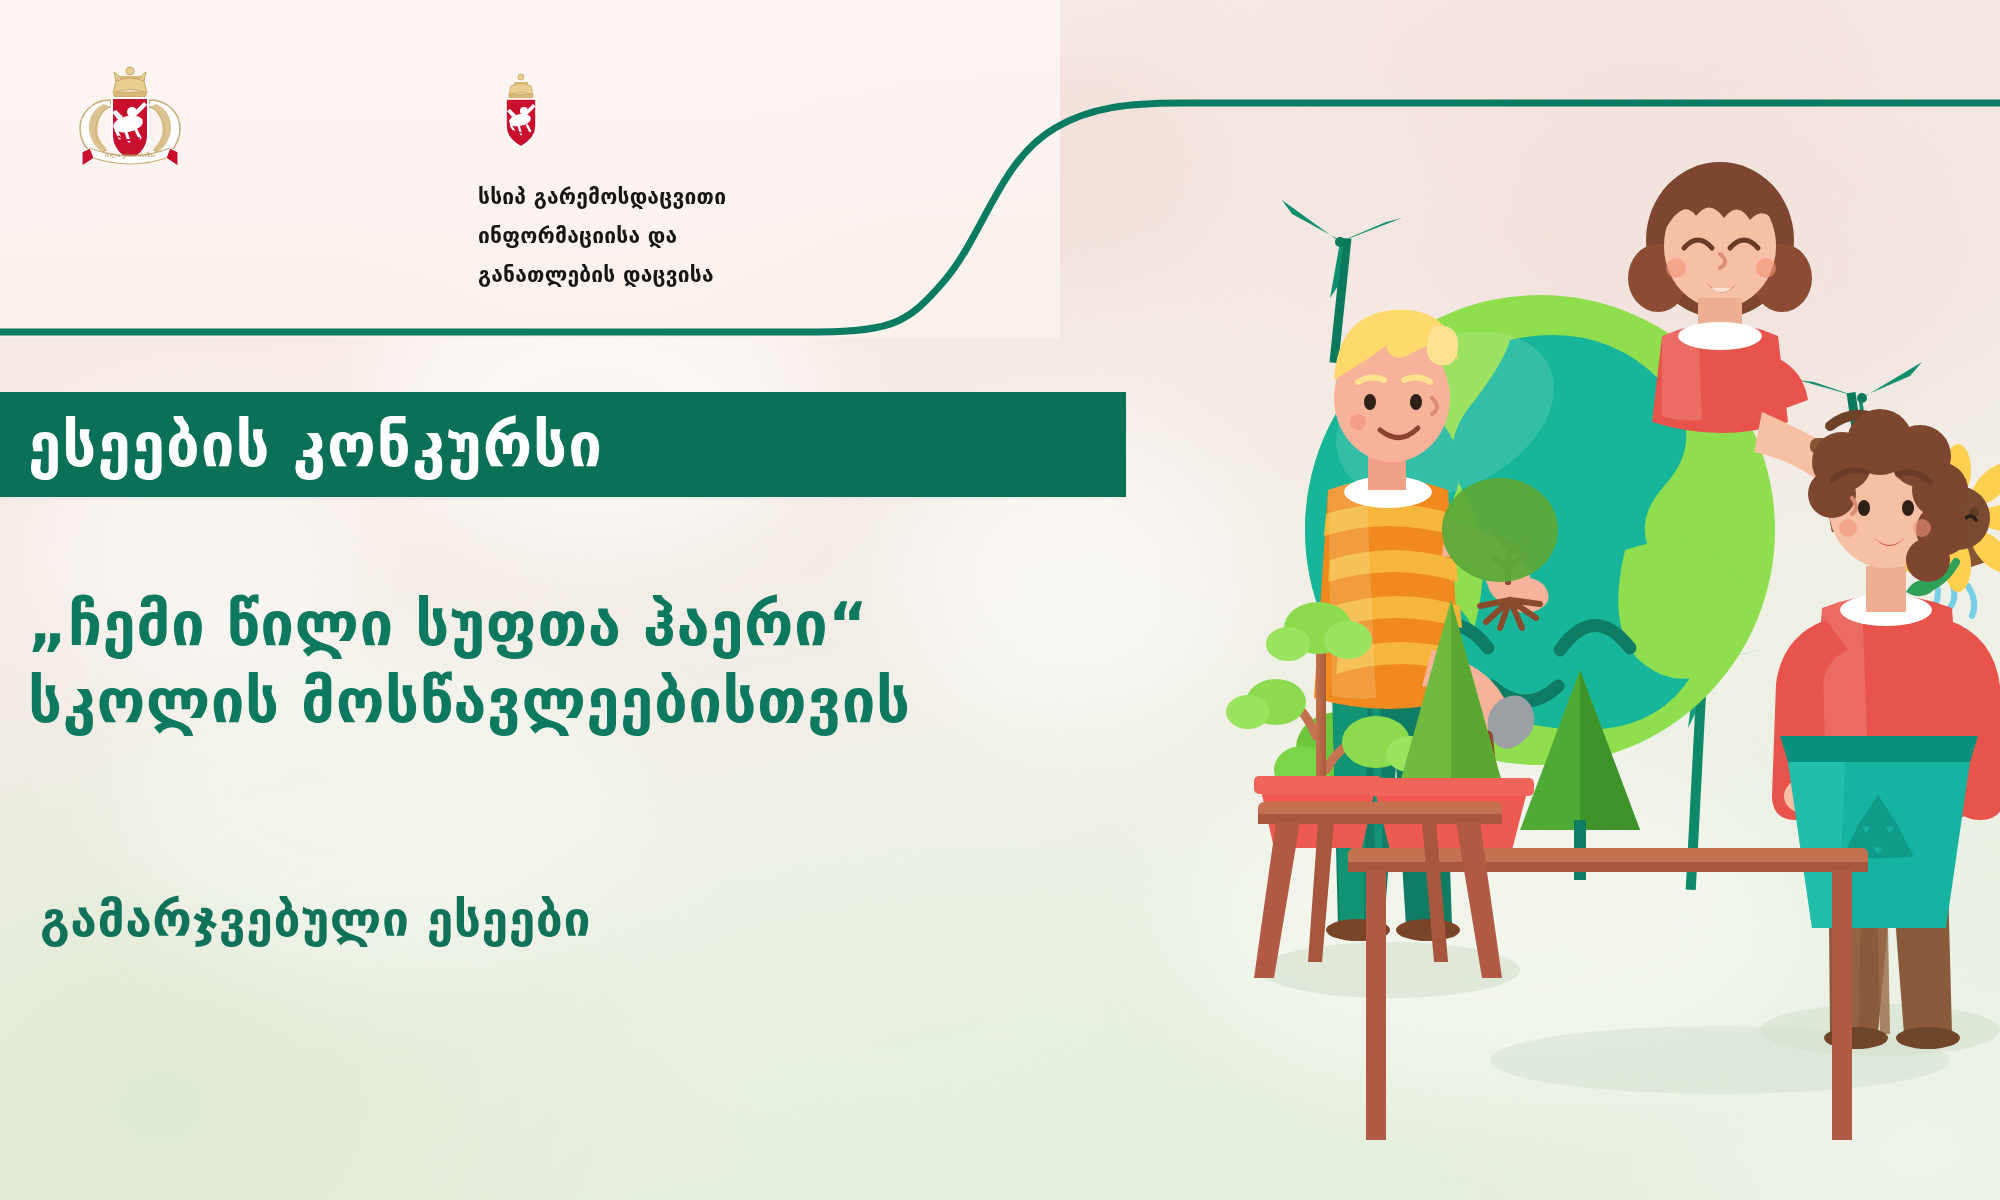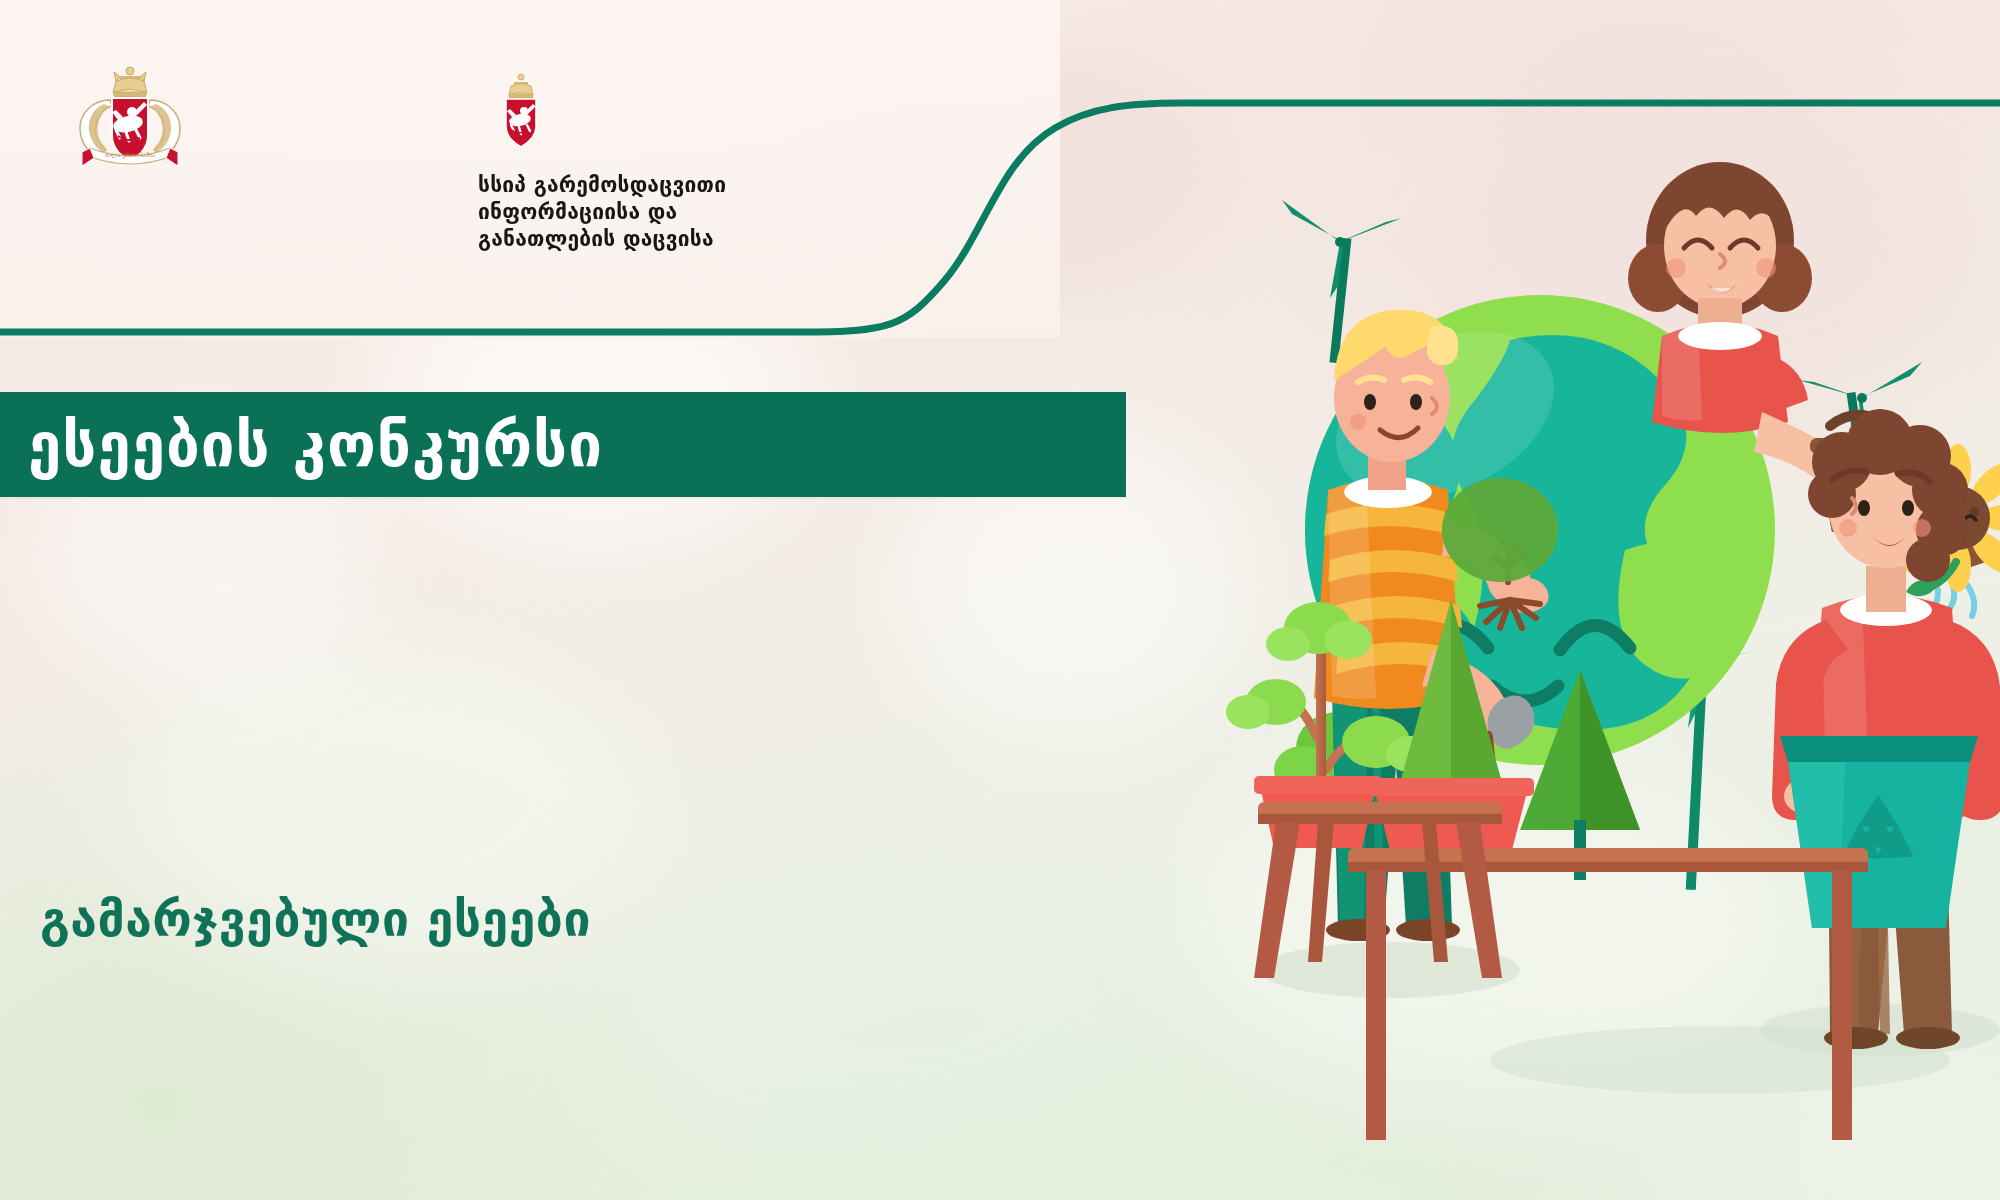--- a/index.html
+++ b/index.html
@@ -49,21 +49,21 @@
   #logo-center   { left:478px; top:70px; width:330px; }
 
   .crest-big { width:124px; height:110px; position:relative; margin:0 auto 14px 30px; }
   .crest-small { width:58px; height:82px; position:relative; margin:0 0 20px 14px; }
 
   .logo-text {
     color:#161616; font-weight:bold; line-height:1.28;
     letter-spacing:.2px;
   }
   #logo-ministry .logo-text { font-size:26px; }
-  #logo-center .logo-text { font-size:21px; }
+  #logo-center .logo-text { font-size:21px;margin-top:12px; }
 
   
   .title-banner {
     position:absolute; left:-10px; top:392px; width:1136px; height:105px;
     background:#0a7157;
     display:flex; align-items:center;
     box-shadow:0 2px 0 rgba(0,0,0,.03);
   }
   .title-banner-text {
     color:#ffffff; font-size:60px; font-weight:bold;
@@ -170,20 +170,24 @@
     </div>
     <div class="logo-text">სსიპ გარემოსდაცვითი</div>
     <div class="logo-text">ინფორმაციისა და</div>
     <div class="logo-text">განათლების დაცვისა</div>
   </div>
 
   <div class="title-banner">
     <span class="title-banner-text">ესეების კონკურსი</span>
   </div>
 
+  <div class="subtitle">
+    <div>„ჩემი წილი სუფთა ჰაერი“</div>
+    <div>სკოლის მოსწავლეებისთვის</div>
+  </div>
 
   <div class="bottom-heading">გამარჯვებული ესეები</div>
 
   <div class="illustration">
     <svg viewBox="0 0 920 1030" xmlns="http://www.w3.org/2000/svg">
       <defs>
         <clipPath id="globeClip">
             <circle cx="460" cy="400" r="235"></circle>
           </clipPath>
         <linearGradient id="trunkG" x1="0" y1="0" x2="1" y2="0">

